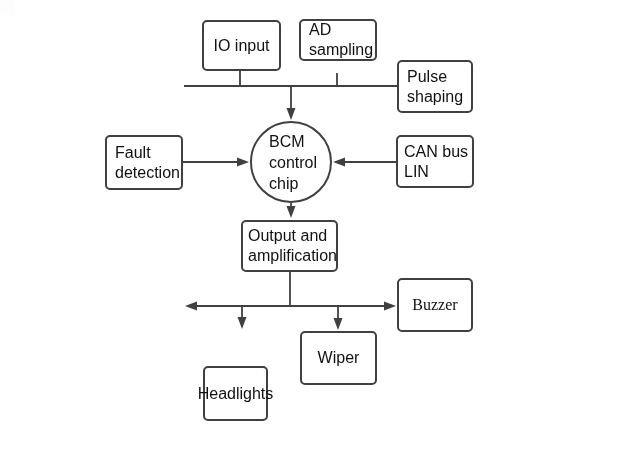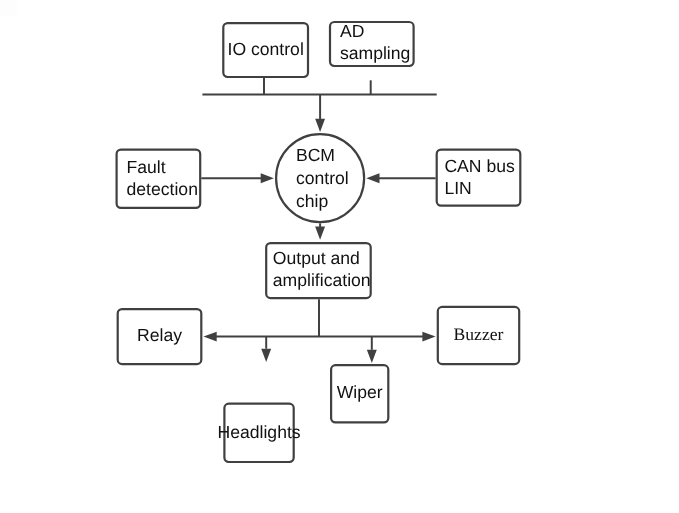--- a/index.html
+++ b/index.html
@@ -47,21 +47,21 @@
   .pos-power-input      { left:106px; top:61px;  width:78px; height:51px; padding-left:9px; }
   .pos-io-signal        { left:202px; top:20px;  width:79px; height:51px; }
   .pos-ad-sampling      { left:299px; top:19px;  width:78px; height:42px; padding-left:8px; }
   .pos-pulse-shaping    { left:397px; top:60px;  width:76px; height:53px; padding-left:8px; }
   .pos-fault-detection  { left:105px; top:135px; width:78px; height:55px; padding-left:8px; }
   .pos-can-bus-lin      { left:396px; top:135px; width:78px; height:53px; padding-left:6px; }
   .pos-output-amp       { left:241px; top:220px; width:97px; height:52px; padding-left:5px; }
   .pos-relay            { left:106px; top:280px; width:78px; height:52px; }
   .pos-buzzer           { left:397px; top:278px; width:76px; height:54px;font-family:Liberation Serif, serif; }
   .pos-headlights       { left:203px; top:330px; width:65px; height:55px;margin-top:36px; }
-  .pos-wiper            { left:300px; top:331px; width:54px; height:54px; }
+  .pos-wiper            { left:300px; top:331px; width:77px; height:54px; }
 
   .pos-bcm {
     left:250px; top:121px; width:82px; height:82px;
     border-radius: 50%;
     padding-left:17px;
   }
   .pos-bcm .node-label { line-height: 21px; }
 </style>
 </head>
 <body>
@@ -92,28 +92,32 @@
     <polygon fill="#404040" stroke="none" points="185,306 197,301.5 197,310.5"></polygon>
     <polygon fill="#404040" stroke="none" points="396,306 384,301.5 384,310.5"></polygon>
     <line x1="242" y1="306" x2="242" y2="317"></line>
     <polygon fill="#404040" stroke="none" points="242,329 237.5,317 246.5,317"></polygon>
     <line x1="338" y1="306" x2="338" y2="318"></line>
     <polygon fill="#404040" stroke="none" points="338,330 333.5,318 342.5,318"></polygon>
   </svg>
 
 
   <div class="node align-center pos-io-signal">
-    <span class="node-label">IO control</span>
+    <span class="node-label">IO input</span>
   </div>
 
   <div class="node align-left pos-ad-sampling">
     <span class="node-label">AD
 sampling</span>
   </div>
 
+  <div class="node align-left pos-pulse-shaping">
+    <span class="node-label">Pulse
+shaping</span>
+  </div>
 
   <div class="node align-left pos-fault-detection">
     <span class="node-label">Fault
 detection</span>
   </div>
 
   <div class="node align-left pos-can-bus-lin">
     <span class="node-label">CAN bus
 LIN</span>
   </div>
@@ -122,23 +126,20 @@
     <span class="node-label">Output and
 amplification</span>
   </div>
 
   <div class="node align-left pos-bcm">
     <span class="node-label">BCM
 control
 chip</span>
   </div>
 
-  <div class="node align-center pos-relay">
-    <span class="node-label">Relay</span>
-  </div>
 
   <div class="node align-center pos-buzzer">
     <span class="node-label">Buzzer</span>
   </div>
 
   <div class="node align-center pos-headlights">
     <span class="node-label">Headlights</span>
   </div>
 
   <div class="node align-center pos-wiper">

